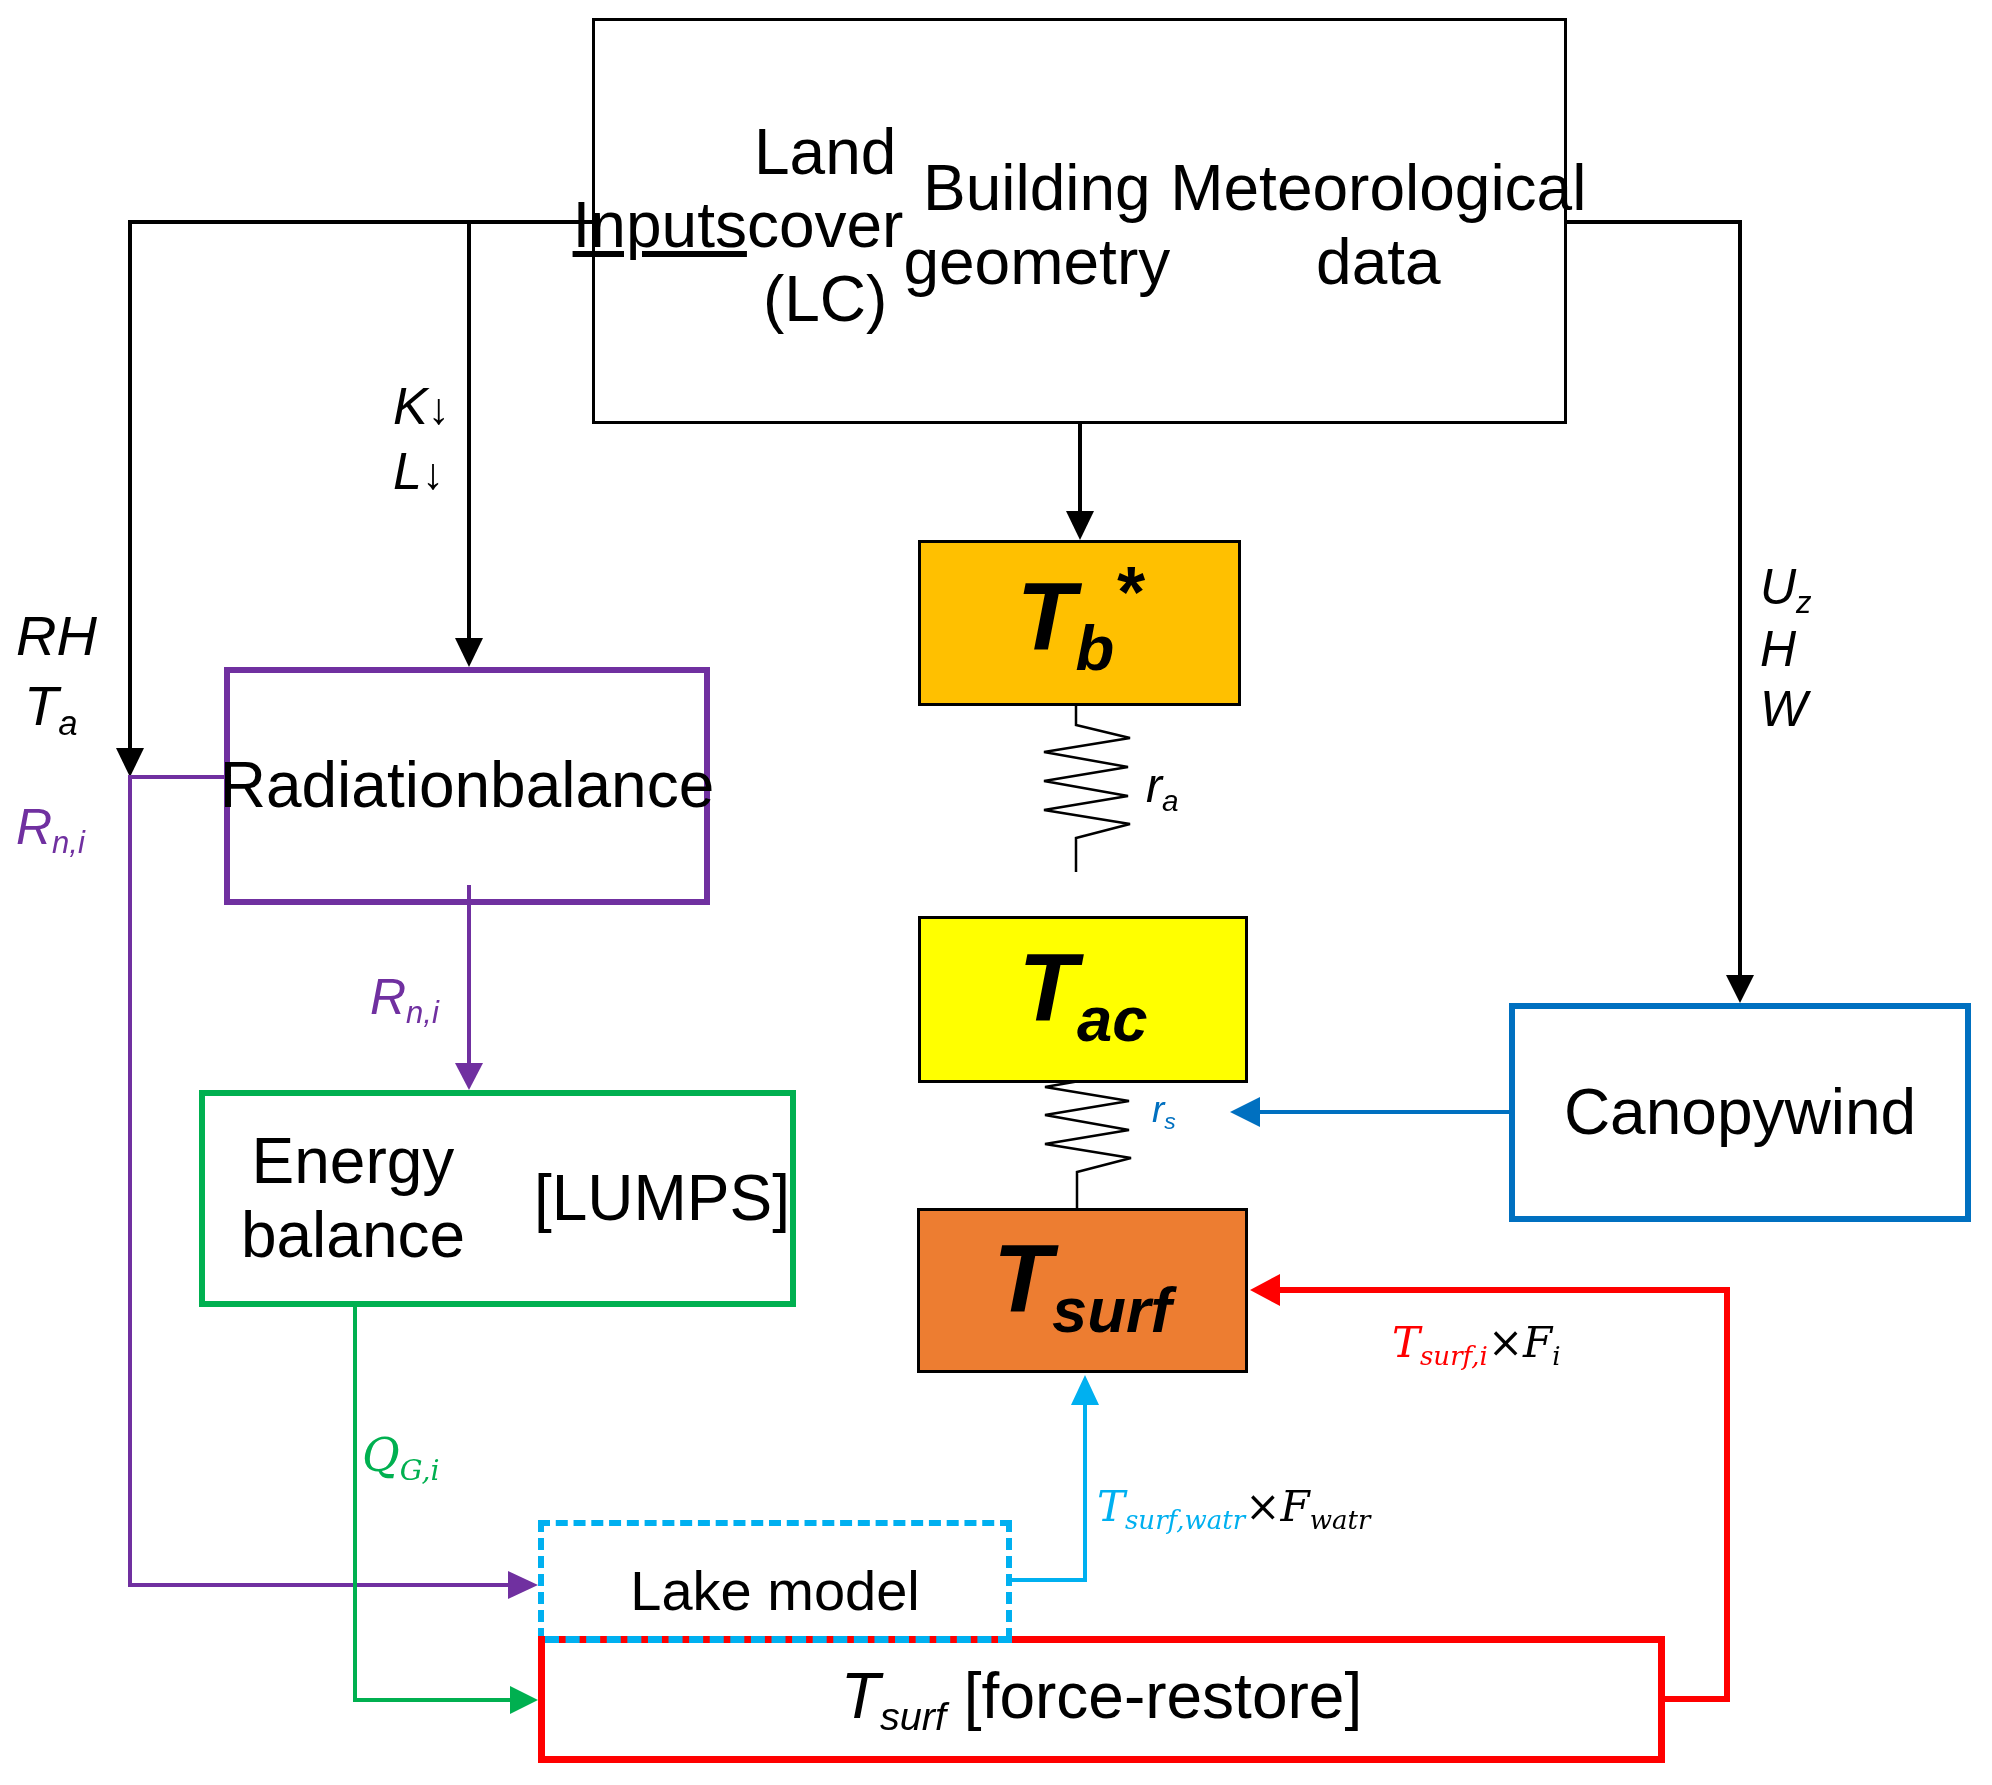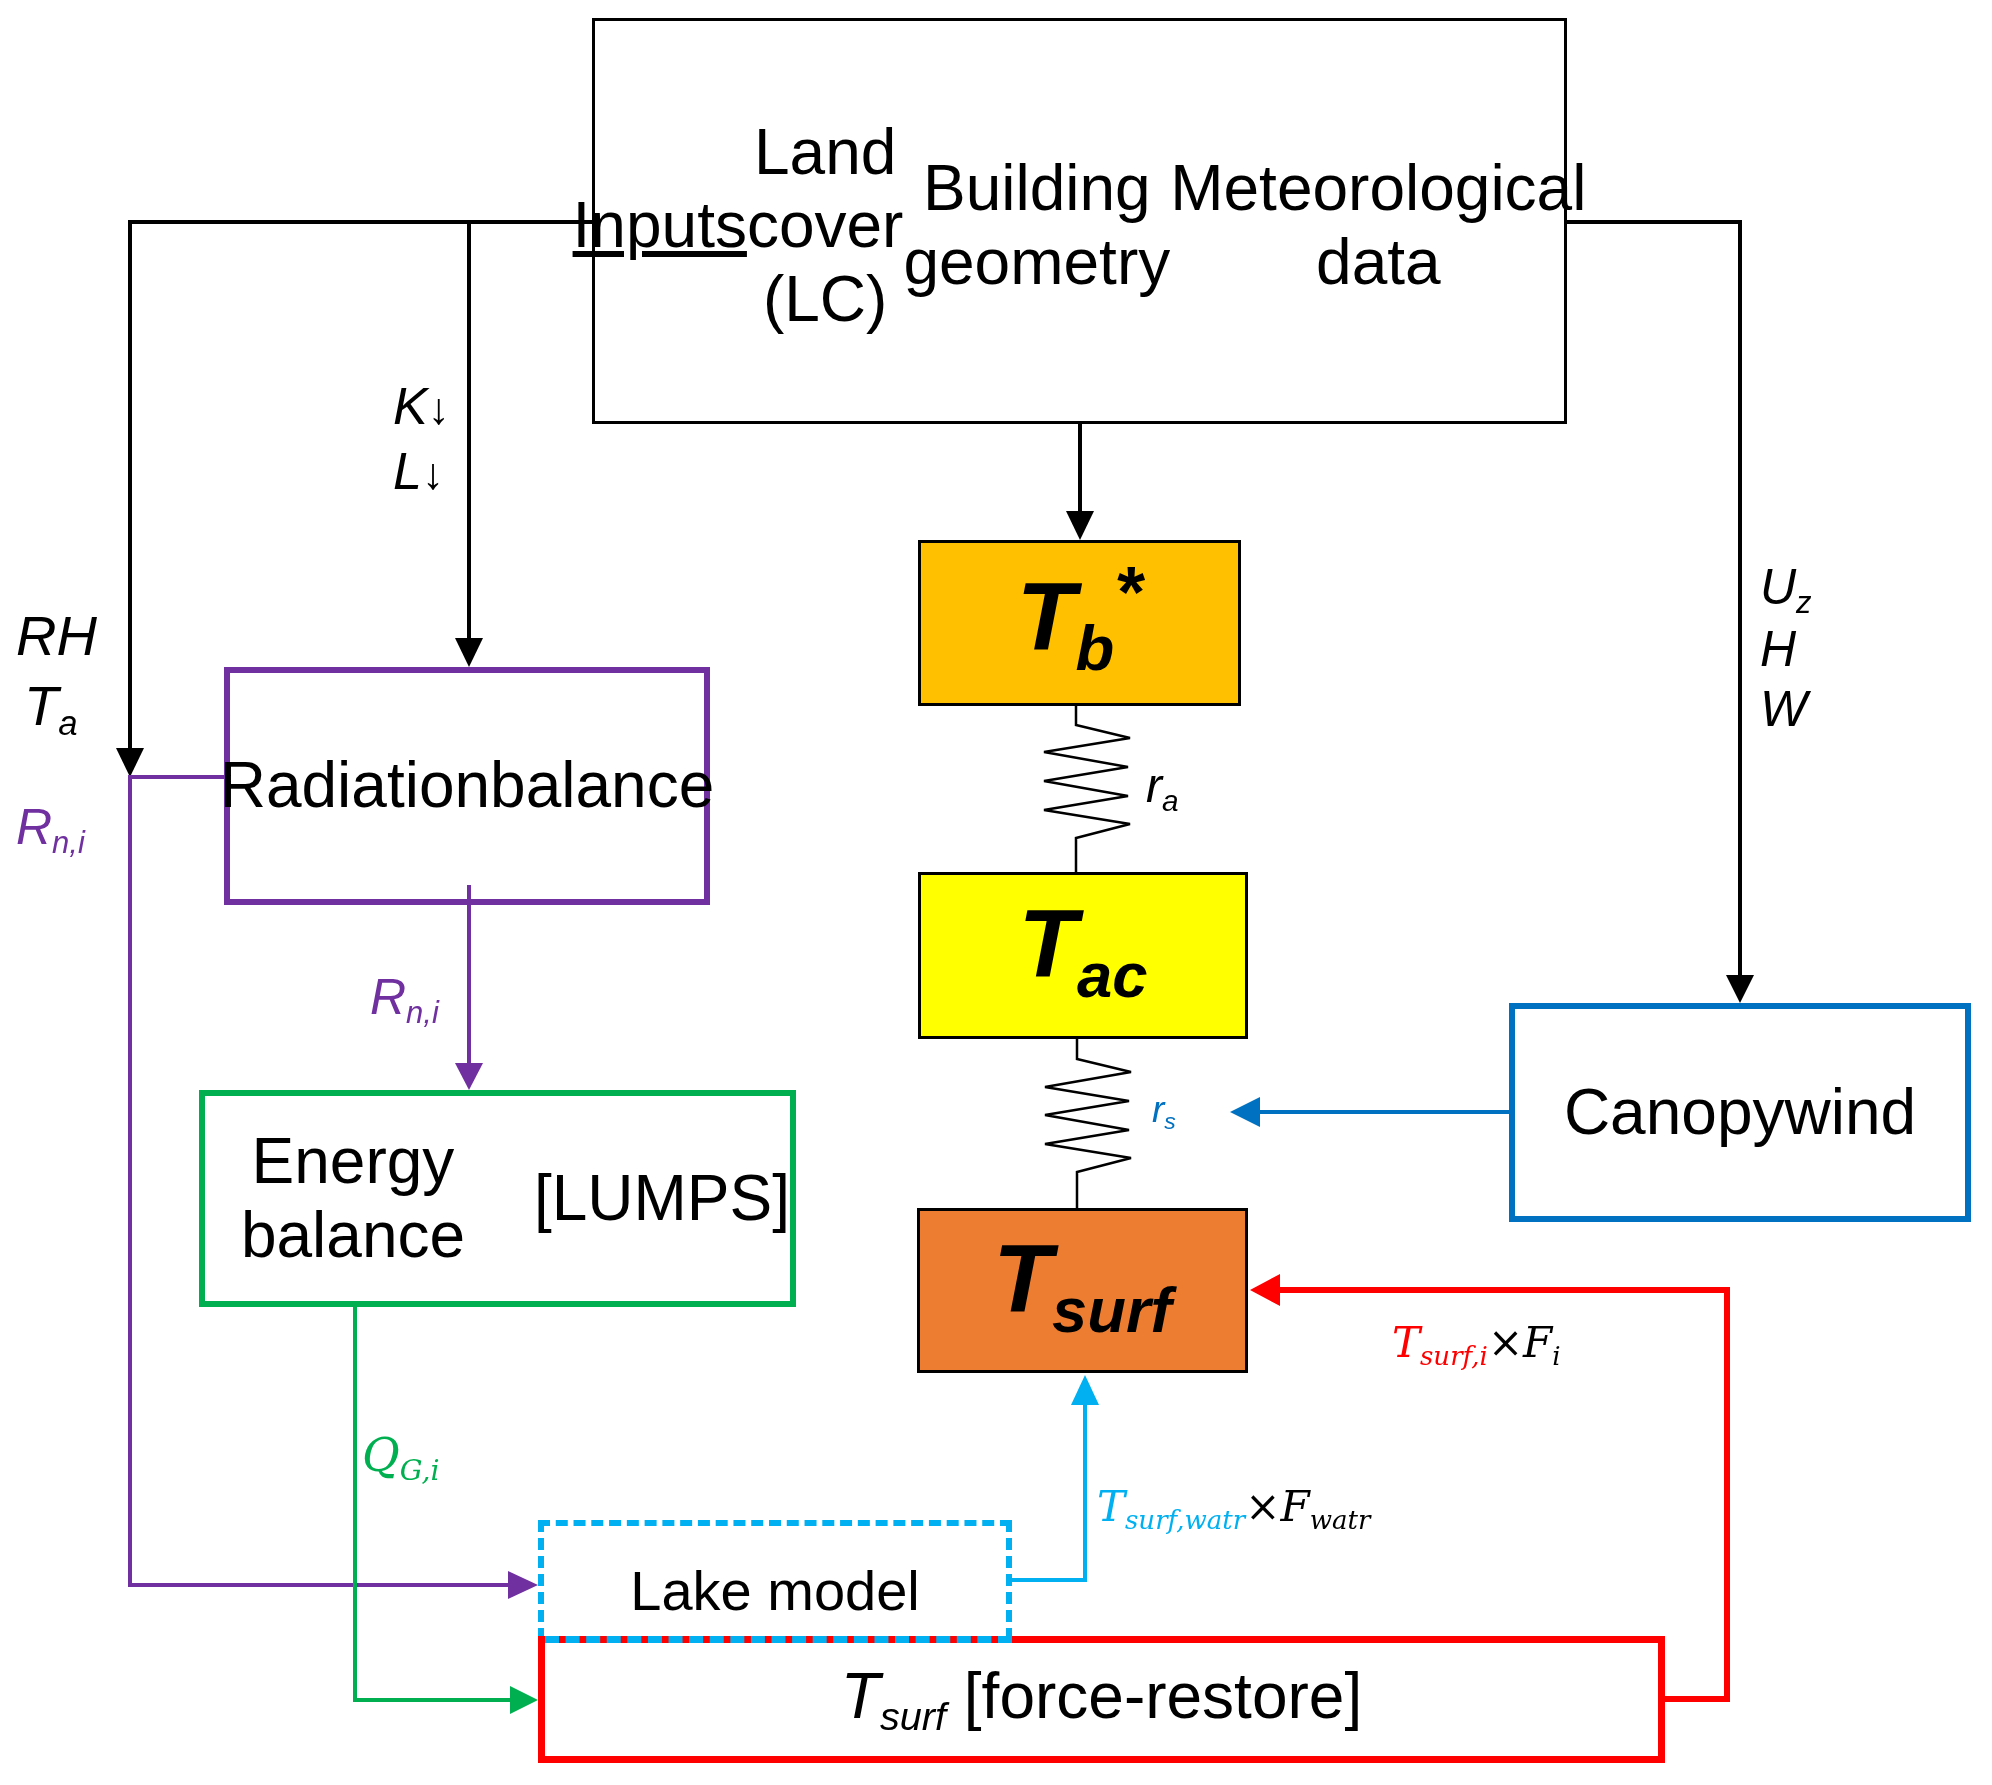--- a/index.html
+++ b/index.html
@@ -81,21 +81,21 @@
     <div>Canopy</div>
     <div>wind</div>
   </div>
 
   <div class="box" style="left:918px; top:540px; width:323px; height:166px; border:3px solid #000; background:#FFC000;">
     <div class="bigT" style="margin-top:-10px;">
       <span>T</span><sub>b</sub><sup>*</sup>
     </div>
   </div>
 
-  <div class="box" style="left:918px; top:872px; width:330px; height:167px; border:3px solid #000; background:#FFFF00;text-align:center;">
+  <div class="box" style="left:918px; top:916px; width:330px; height:167px; border:3px solid #000; background:#FFFF00;text-align:center;">
     <div class="bigT" style="margin-top:-10px;">
       <span>T</span><sub>ac</sub>
     </div>
   </div>
 
   <div class="box" style="left:917px; top:1208px; width:331px; height:165px; border:3px solid #000; background:#ED7D31;">
     <div class="bigT" style="margin-top:-10px;">
       <span>T</span><sub>surf</sub>
     </div>
   </div>

